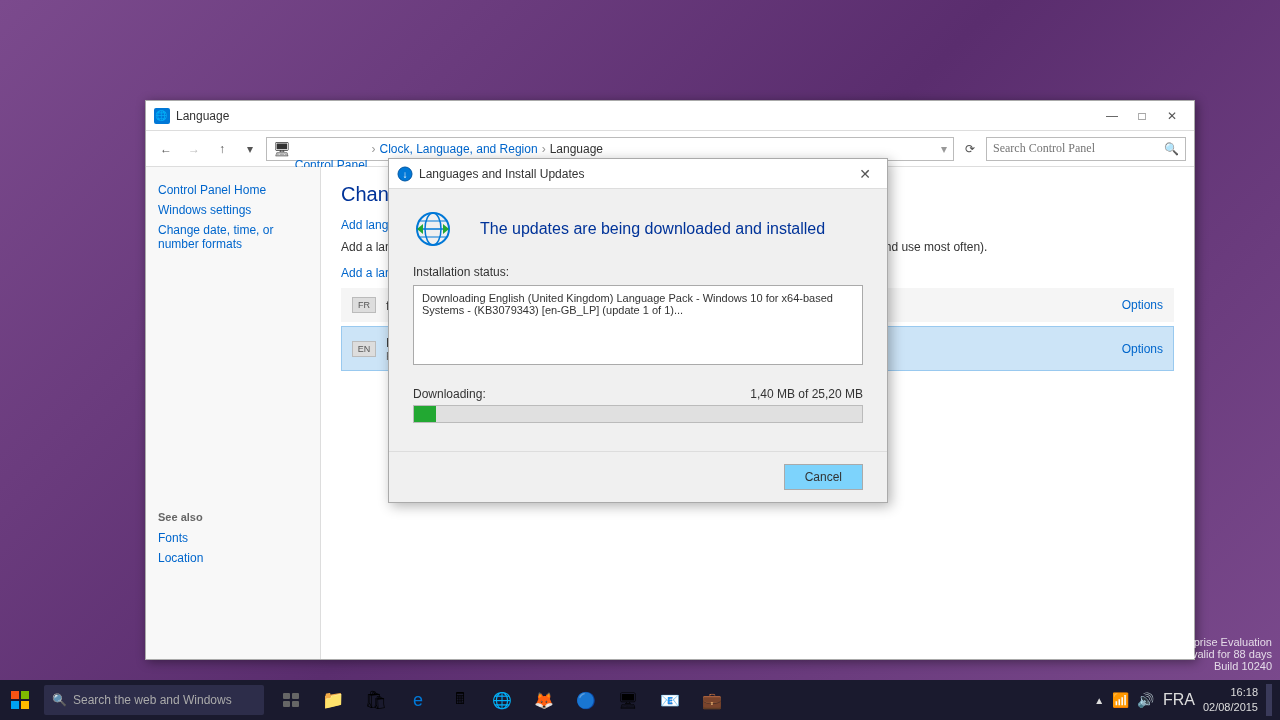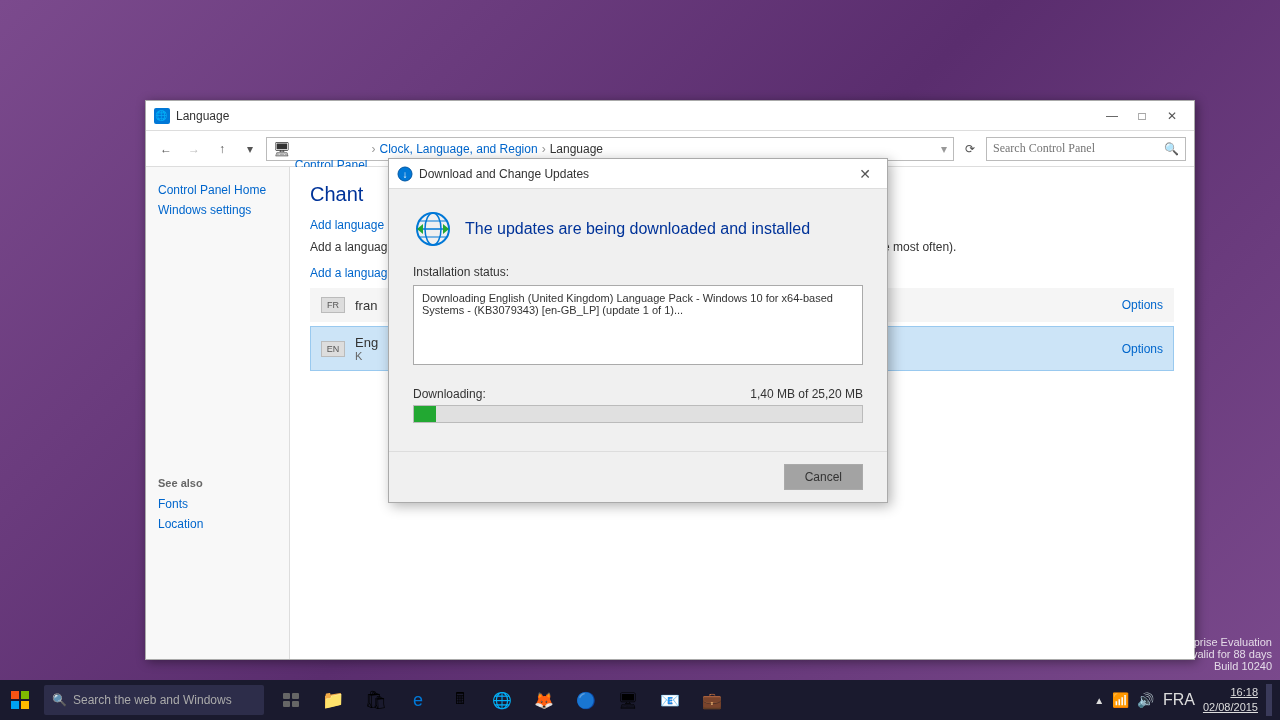--- a/index.html
+++ b/index.html
@@ -194,21 +194,21 @@
 
     
     .cp-body {
       display: flex;
       flex: 1;
       overflow: hidden;
     }
 
     
     .cp-sidebar {
-      width: 144px;
+      width: 175px;
       background: #f8f8f8;
       border-right: 1px solid #ddd;
       padding: 16px 12px;
     }
     .sidebar-link {
       color: #0066cc;
       font-size: 12px;
       cursor: pointer;
       margin-bottom: 6px;
       display: block;
@@ -312,21 +312,21 @@
     }
 
     
     .dialog-content {
       padding: 20px 24px;
     }
     .dialog-header {
       display: flex;
       align-items: center;
       margin-bottom: 16px;
-      gap: 12px;
+      gap: 27px;
     }
     .dialog-header-icon {
       width: 40px;
       height: 40px;
       display: flex;
       align-items: center;
       justify-content: center;
     }
     .dialog-header-text {
       font-size: 16px;
@@ -374,21 +374,21 @@
     }
     .dialog-footer {
       display: flex;
       justify-content: flex-end;
       padding: 12px 24px;
       border-top: 1px solid #ddd;
       margin-top: 8px;
     }
     .dialog-btn {
       padding: 5px 20px;
-      background: #a3a3a3;
+      background: #7dd3fc;
       border: 1px solid #aaa;
       cursor: pointer;
       font-size: 12px;
       color: #333;
     }
   </style>
 </head>
 <body>
 
 <div class="desktop">
@@ -429,20 +429,21 @@
         <input class="search-input" type="text" placeholder="Search Control Panel" style="">
         <span style="color:#888;cursor:pointer;">🔍</span>
       </div>
     </div>
 
     <div class="cp-body">
 
       <div class="cp-sidebar">
         <a class="sidebar-link">Control Panel Home</a>
         <a class="sidebar-link">Windows settings</a>
+        <a class="sidebar-link">Change date, time, or number formats</a>
 
         <div style="flex:1;"></div>
 
         <div style="margin-top: 260px;">
           <div class="sidebar-section-title">See also</div>
           <a class="sidebar-link">Fonts</a>
           <a class="sidebar-link">Location</a>
         </div>
       </div>
 
@@ -481,21 +482,21 @@
 
   <div class="dialog">
 
     <div class="dialog-titlebar">
       <div class="dialog-titlebar-icon">
         <svg width="16" height="16" viewBox="0 0 16 16">
           <circle cx="8" cy="8" r="7" fill="#0078d7" stroke="#0056a3" stroke-width="1"></circle>
           <text x="8" y="12" text-anchor="middle" fill="white" font-size="10">↓</text>
         </svg>
       </div>
-      <span class="dialog-titlebar-title">Download and Change Updates</span>
+      <span class="dialog-titlebar-title">Languages and Install Updates</span>
       <div class="dialog-close-btn">✕</div>
     </div>
 
     <div class="dialog-content">
       <div class="dialog-header">
 
         <div class="dialog-header-icon">
           <svg width="40" height="40" viewBox="0 0 40 40">
             <circle cx="20" cy="20" r="16" fill="none" stroke="#0078d7" stroke-width="2"></circle>
             <ellipse cx="20" cy="20" rx="8" ry="16" fill="none" stroke="#0078d7" stroke-width="1.5"></ellipse>
@@ -569,21 +570,21 @@
       <div class="taskbar-icon" style="font-size:16px;">🖥</div>
       <div class="taskbar-icon" style="font-size:16px;">📧</div>
       <div class="taskbar-icon" style="font-size:16px;">💼</div>
     </div>
 
     <div class="taskbar-tray">
       <span style="font-size:10px;cursor:pointer;">▲</span>
       <span style="font-size:14px;cursor:pointer;">📶</span>
       <span style="font-size:14px;cursor:pointer;">🔊</span>
       <span style="cursor:pointer;font-size:16px;">FRA</span>
-      <div style="text-align:right;cursor:pointer;line-height:1.4;text-decoration:underline;">
+      <div style="text-align:right;cursor:pointer;line-height:1.4;">
         <div>16:18</div>
         <div>02/08/2015</div>
       </div>
       <span style="width:6px;height:32px;background:#3a3a5a;display:inline-block;cursor:pointer;"></span>
     </div>
   </div>
 
 </div>
 
 </body></html>

